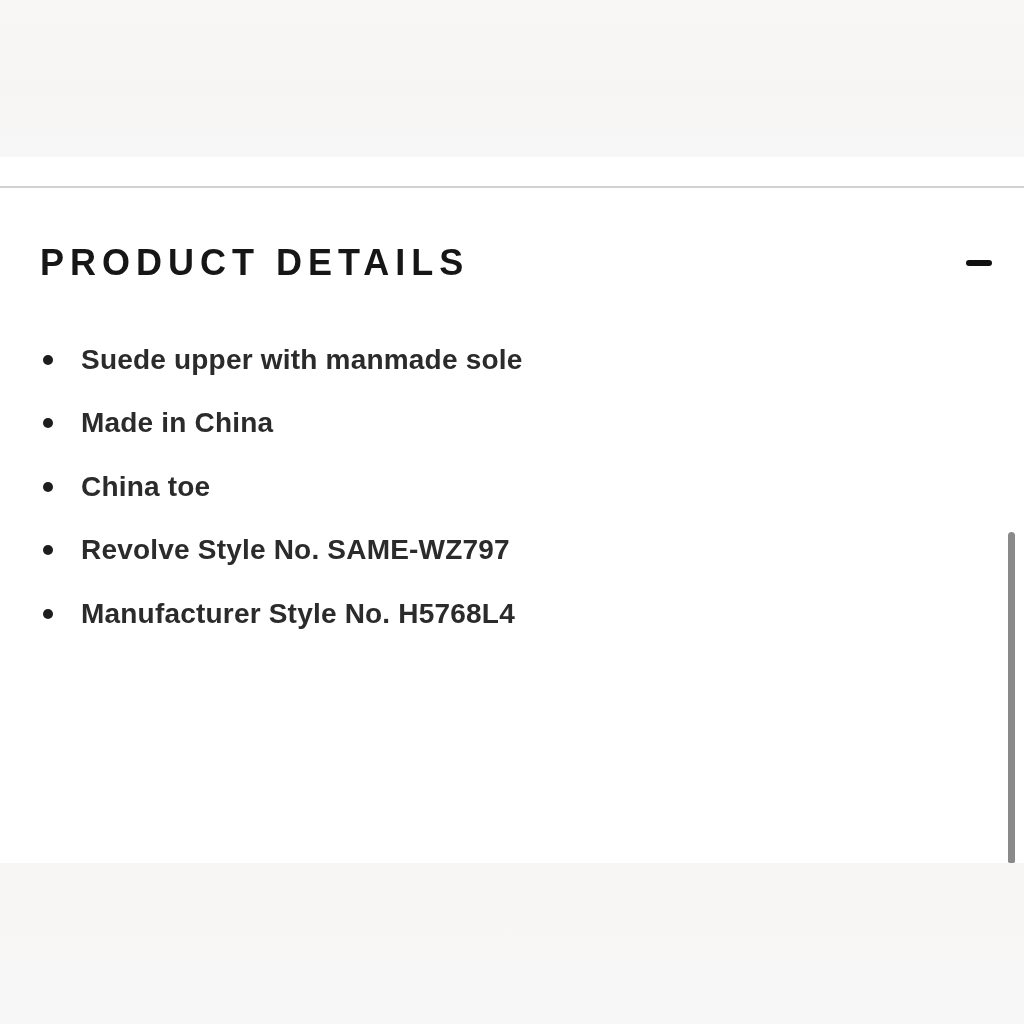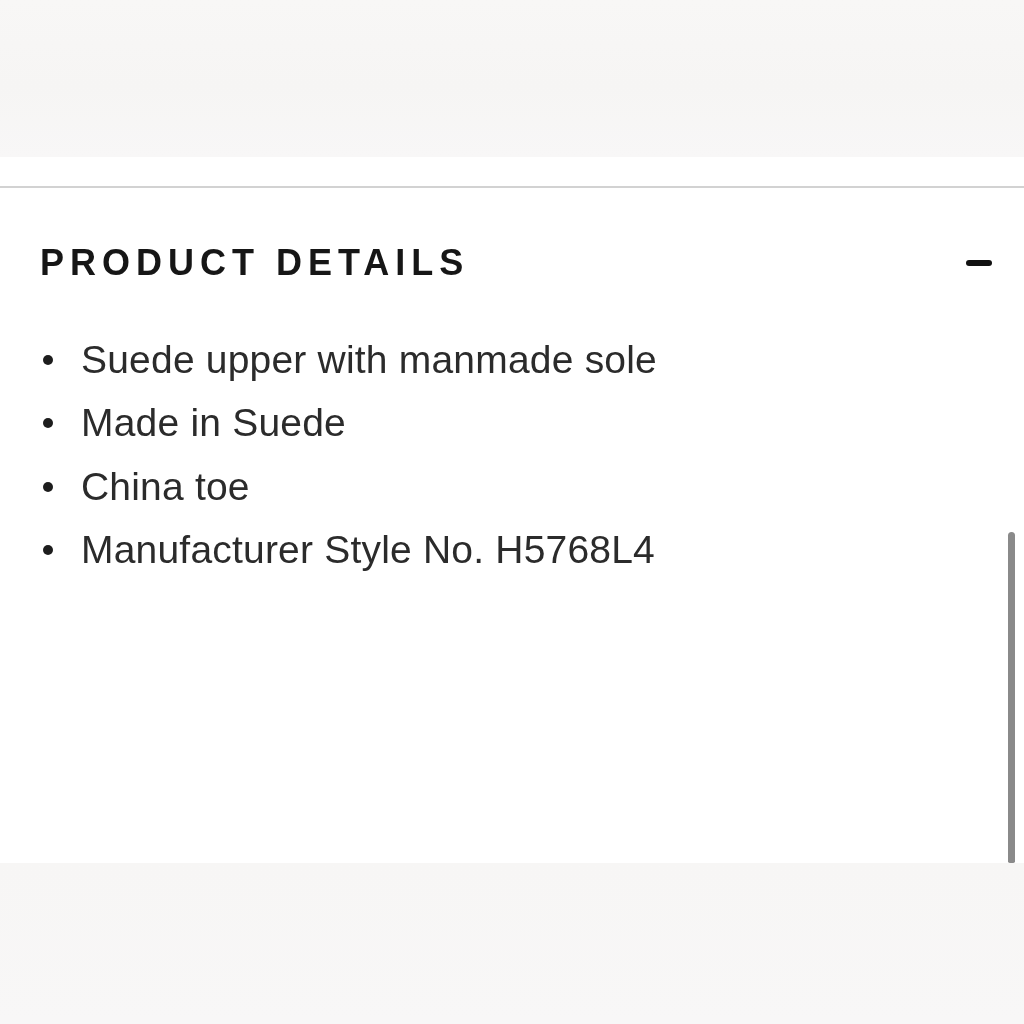--- a/index.html
+++ b/index.html
@@ -76,22 +76,22 @@
   }
   .bullet-dot {
     flex: 0 0 auto;
     width: 10px;
     height: 10px;
     border-radius: 50%;
     background: #1d1d1d;
     margin-right: 28px;
   }
   .item-text {
-    font-size: 39px;
-    font-weight: 400;
+    font-size: 28px;
+    font-weight: 700;
     color: #2b2b2b;
     letter-spacing: 0.2px;
     white-space: nowrap;
   }
   
   .bottom-strip {
     position: absolute;
     top: 863px;
     left: 0;
     width: 1024px;
@@ -123,25 +123,29 @@
     <span class="minus-icon"></span>
   </div>
 
   <ul class="details-list">
     <li>
       <span class="bullet-dot"></span>
       <span class="item-text">Suede upper with manmade sole</span>
     </li>
     <li>
       <span class="bullet-dot"></span>
-      <span class="item-text">Made in Suede</span>
+      <span class="item-text">Made in China</span>
     </li>
     <li>
       <span class="bullet-dot"></span>
       <span class="item-text">China toe</span>
+    </li>
+    <li>
+      <span class="bullet-dot"></span>
+      <span class="item-text">Revolve Style No. SAME-WZ797</span>
     </li>
     <li>
       <span class="bullet-dot"></span>
       <span class="item-text">Manufacturer Style No. H5768L4</span>
     </li>
   </ul>
 
   <div class="bottom-strip"></div>
 
   <div class="scrollbar-thumb"></div>

